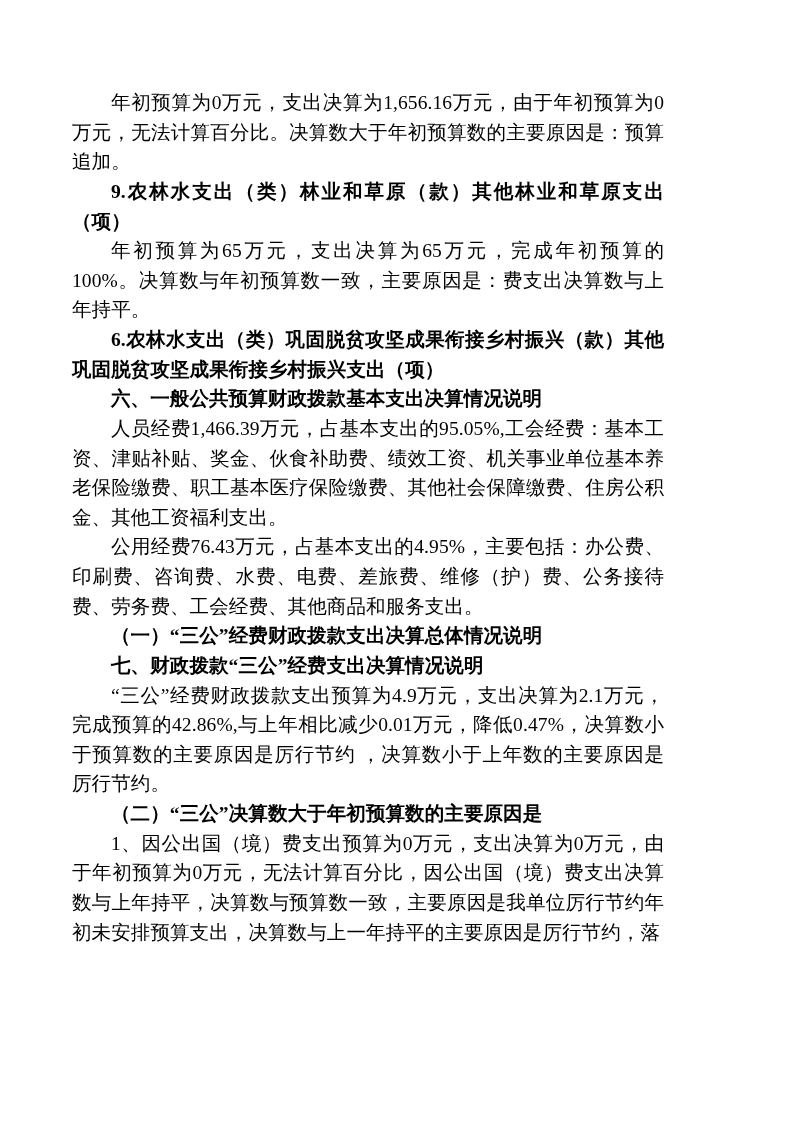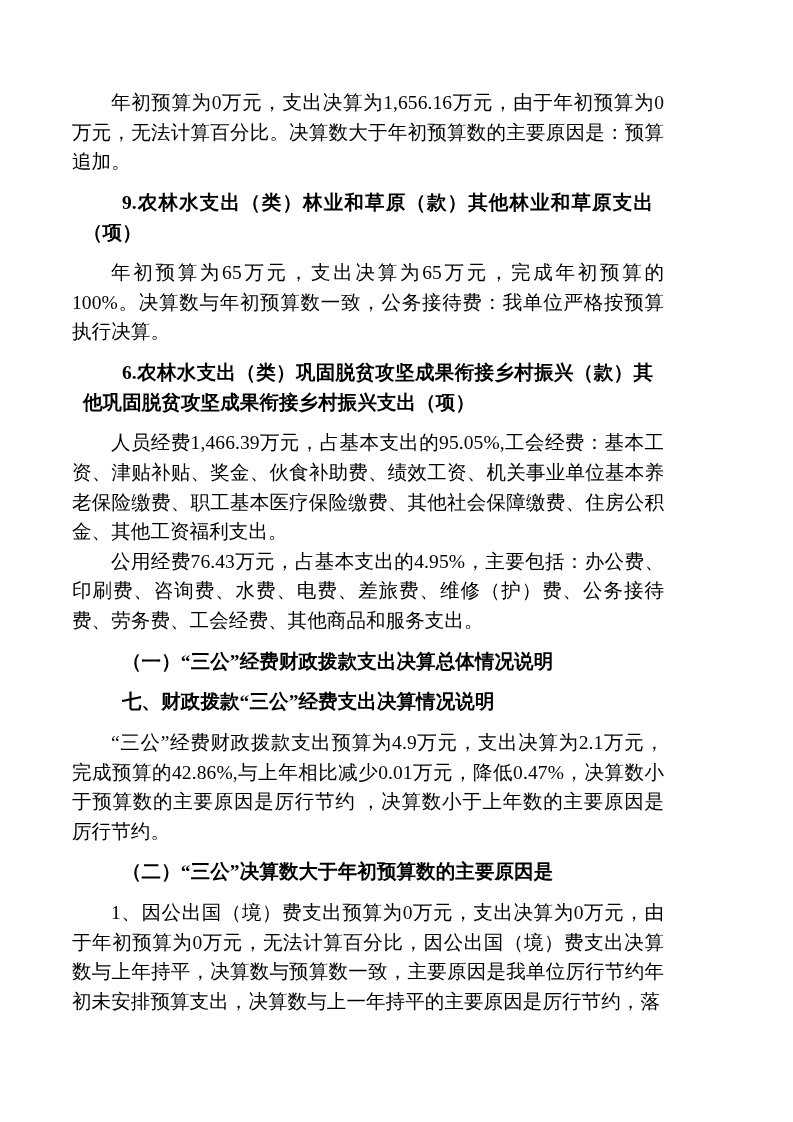--- a/index.html
+++ b/index.html
@@ -27,41 +27,42 @@
     line-height: 1.52;
     text-align: justify;
     text-justify: inter-ideograph;
   }
   p.para {
     margin: 0;
     text-indent: 2em;
     letter-spacing: 0.1px;
   }
   p.heading {
-    margin: 11px;
+    margin: 0;
     text-indent: 2em;
     font-weight: bold;
     letter-spacing: 0.1px;
   }
 </style>
 </head>
 <body>
 
 <div class="page">
   <div class="doc-body">
 
     <p class="para">年初预算为0万元，支出决算为1,656.16万元，由于年初预算为0万元，无法计算百分比。决算数大于年初预算数的主要原因是：预算追加。</p>
 
     <p class="heading">9.农林水支出（类）林业和草原（款）其他林业和草原支出（项）</p>
 
-    <p class="para">年初预算为65万元，支出决算为65万元，完成年初预算的100%。决算数与年初预算数一致，公务接待费：我单位严格按预算执行决算。</p>
+    <p class="para">年初预算为65万元，支出决算为65万元，完成年初预算的100%。决算数与年初预算数一致，主要原因是：费支出决算数与上年持平。</p>
 
     <p class="heading">6.农林水支出（类）巩固脱贫攻坚成果衔接乡村振兴（款）其他巩固脱贫攻坚成果衔接乡村振兴支出（项）</p>
 
 
+    <p class="heading">六、一般公共预算财政拨款基本支出决算情况说明</p>
 
 
     <p class="para">人员经费1,466.39万元，占基本支出的95.05%,工会经费：基本工资、津贴补贴、奖金、伙食补助费、绩效工资、机关事业单位基本养老保险缴费、职工基本医疗保险缴费、其他社会保障缴费、住房公积金、其他工资福利支出。</p>
 
     <p class="para">公用经费76.43万元，占基本支出的4.95%，主要包括：办公费、印刷费、咨询费、水费、电费、差旅费、维修（护）费、公务接待费、劳务费、工会经费、其他商品和服务支出。</p>
 
     <p class="heading">（一）“三公”经费财政拨款支出决算总体情况说明</p>
 
     <p class="heading">七、财政拨款“三公”经费支出决算情况说明</p>
 

